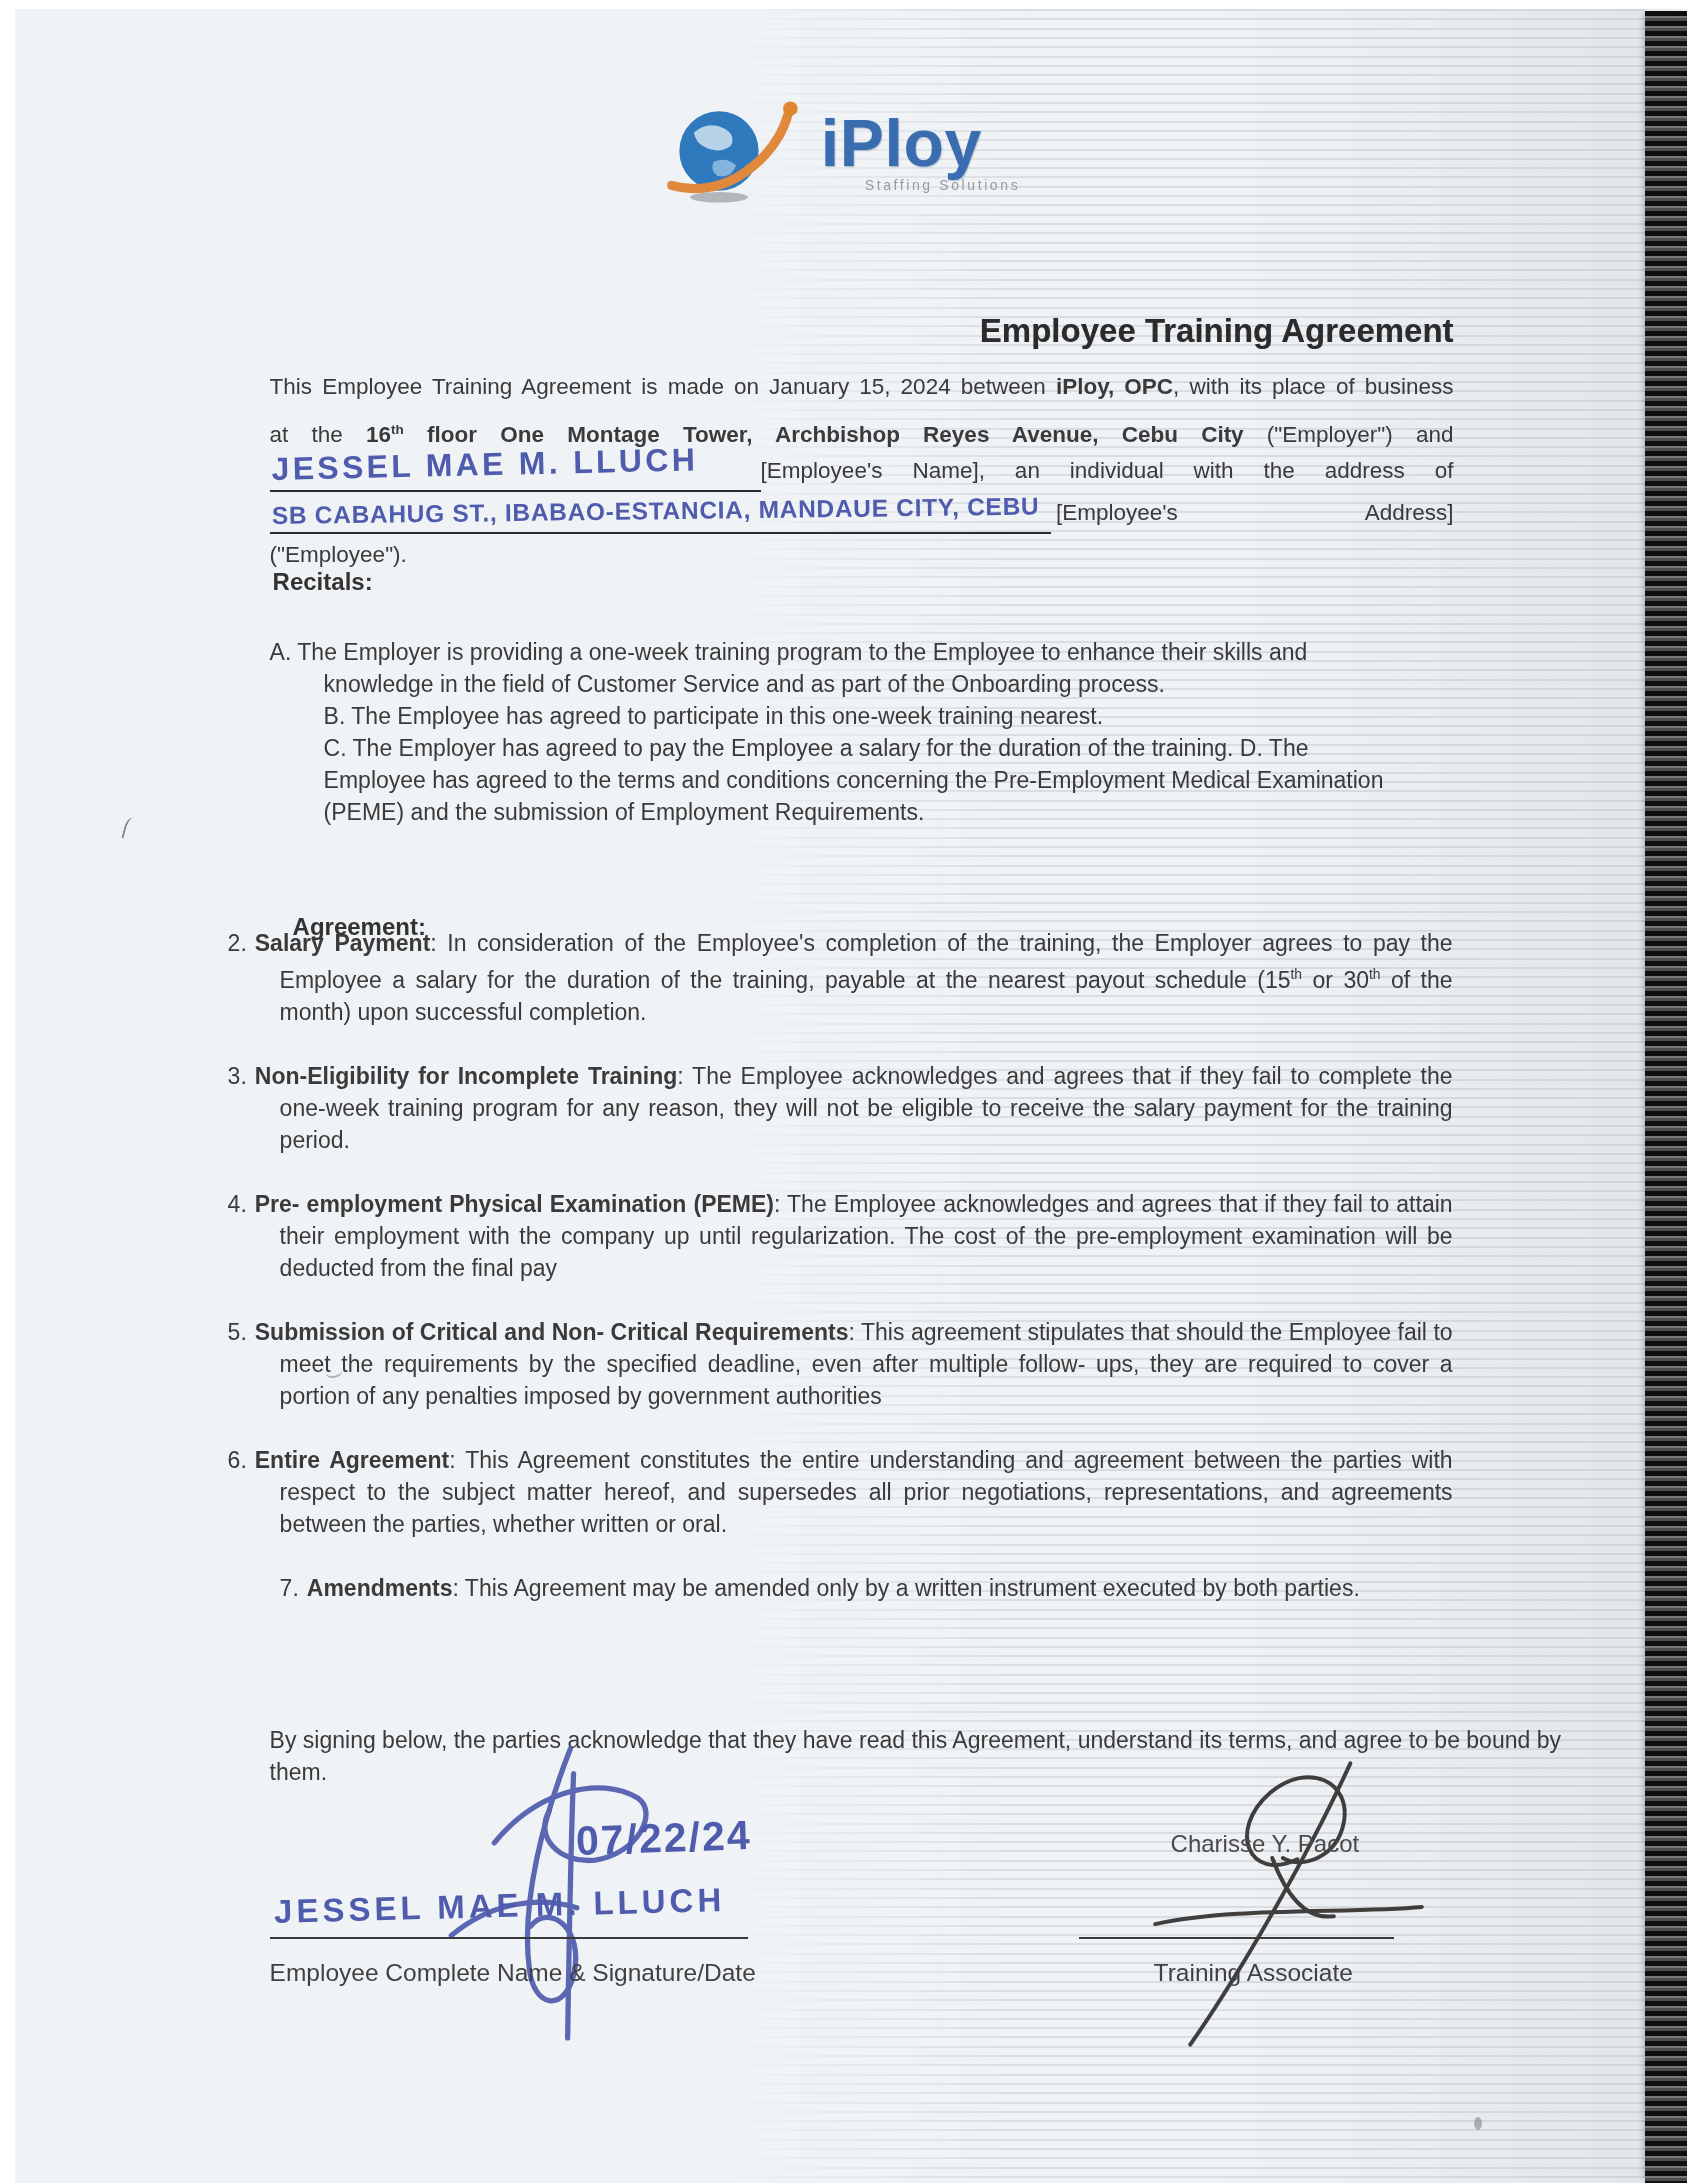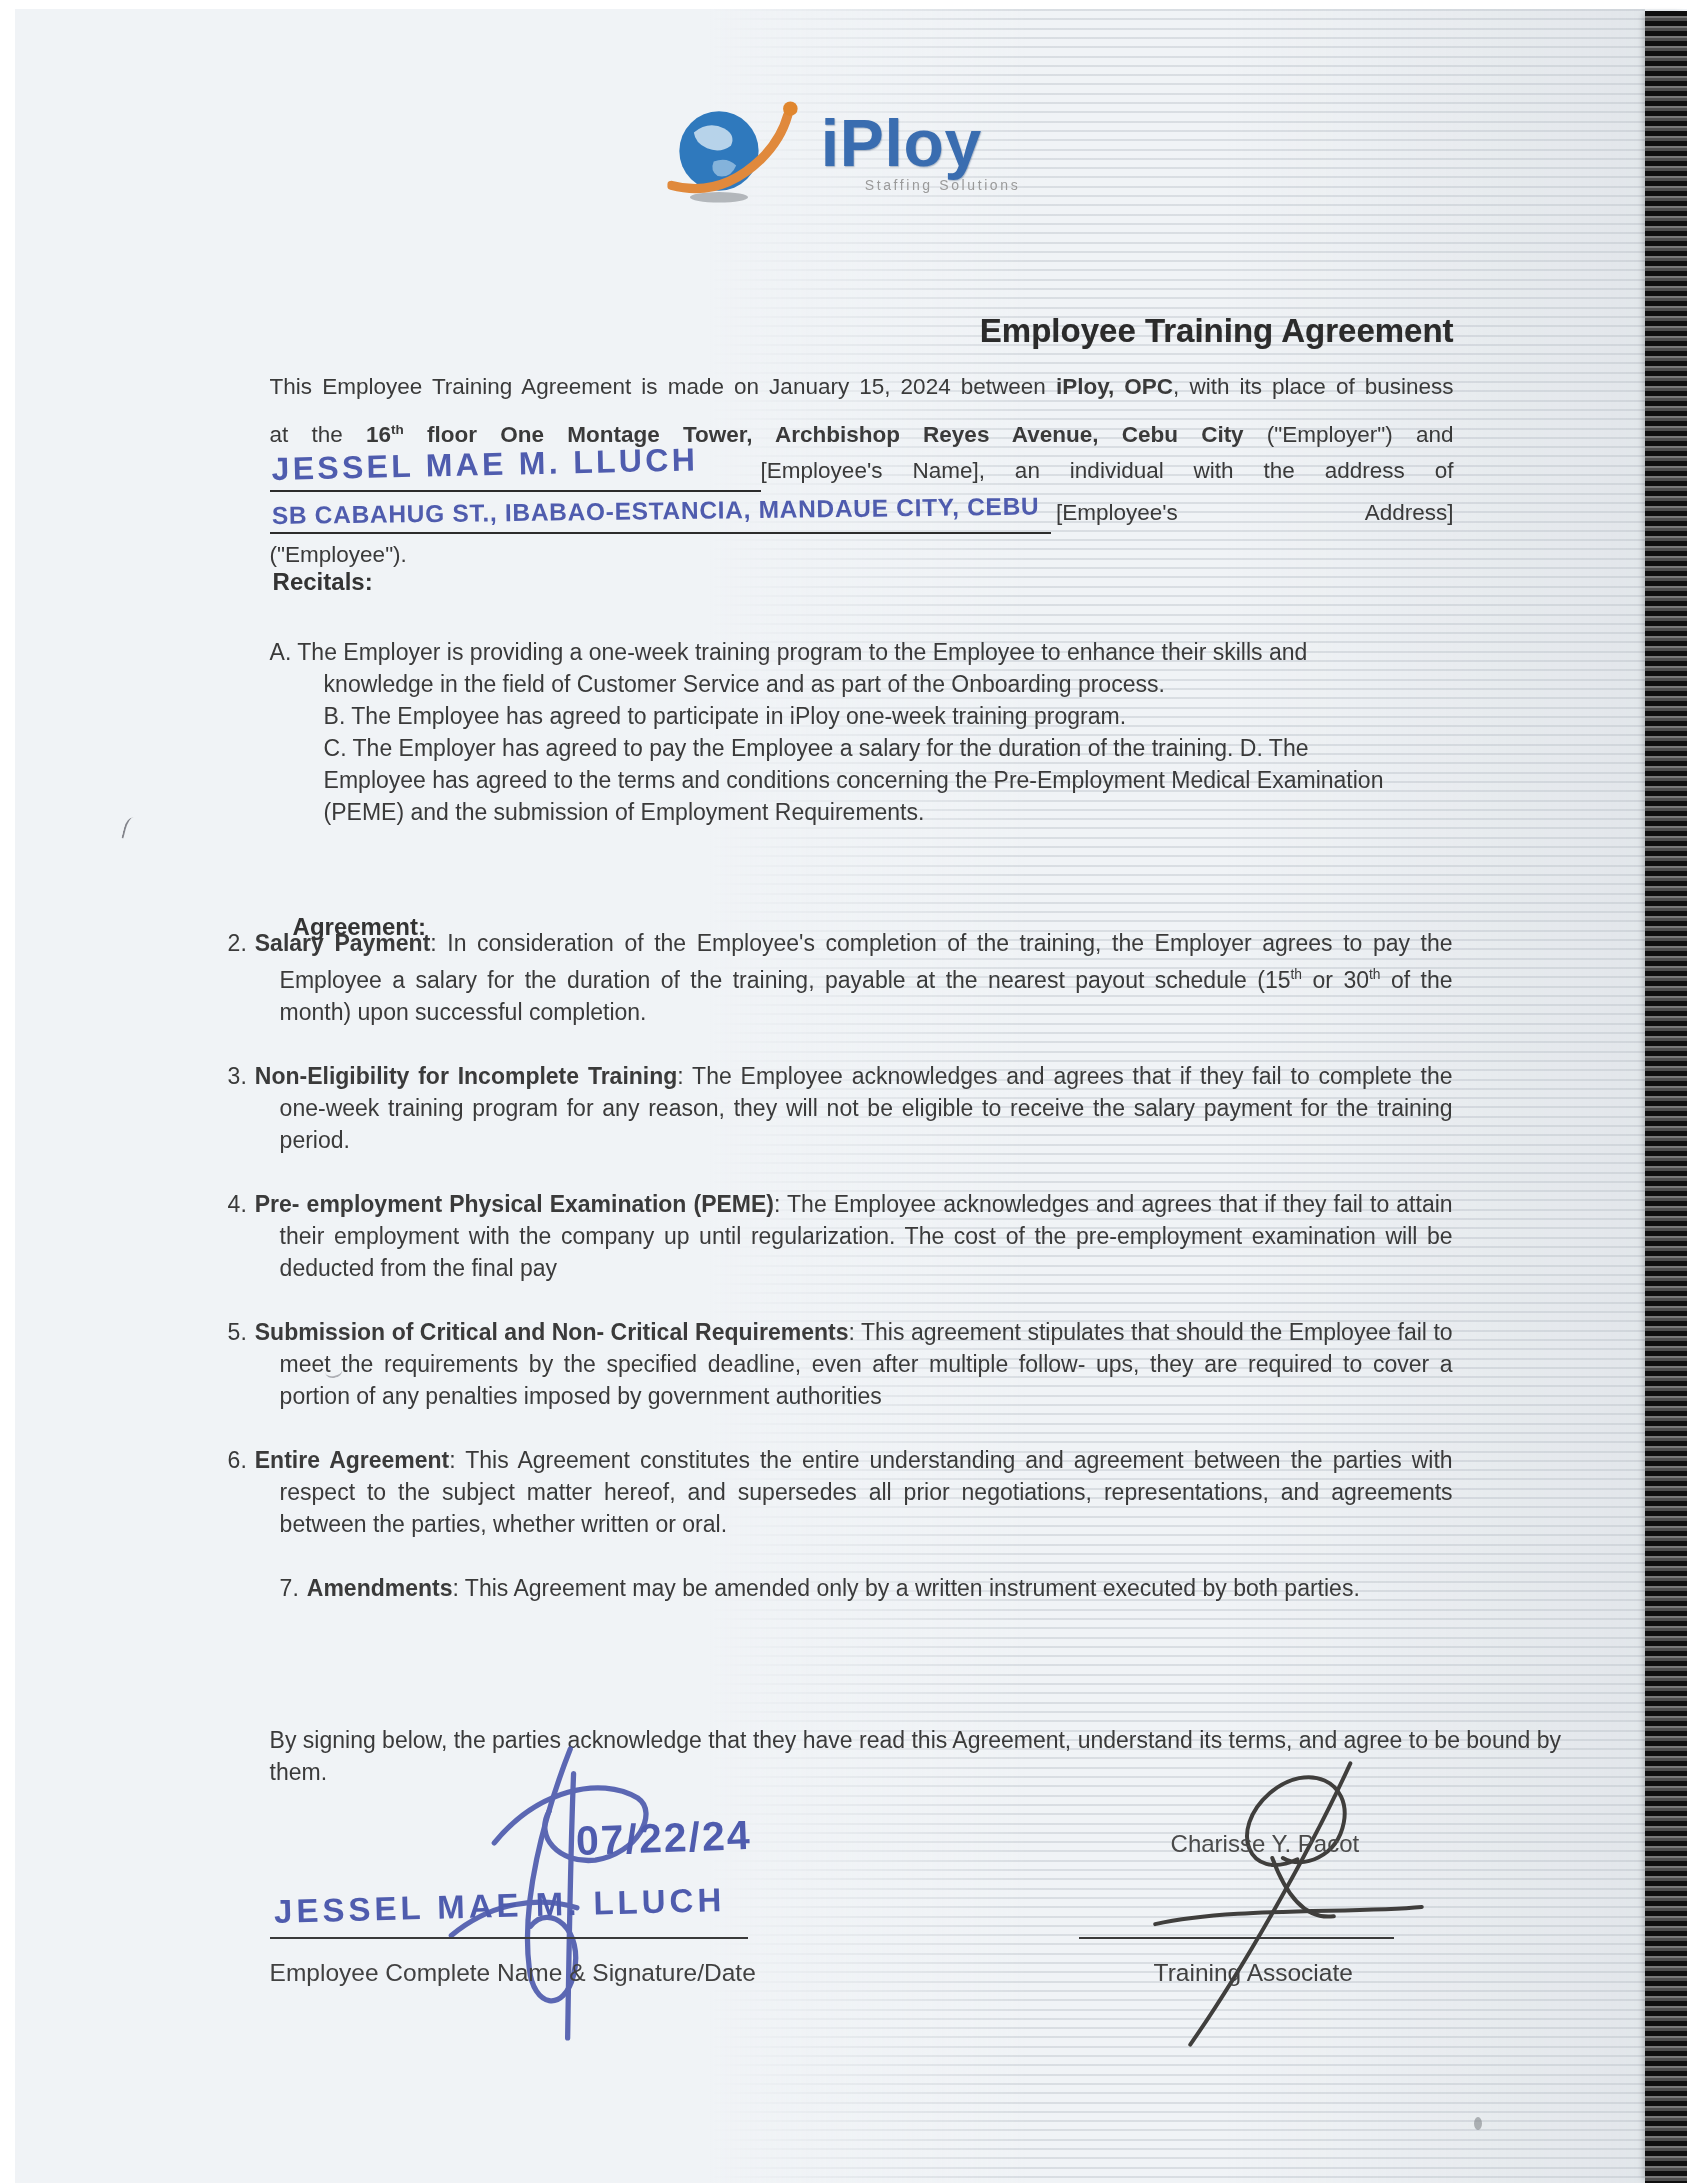--- a/index.html
+++ b/index.html
@@ -111,21 +111,21 @@
         <span style="flex:1;"></span>
         <span style="line-height:42px;">Address]</span>
       </div>
       <div class="lline">("Employee").</div>
     </div>
 
     <div class="abs h2 rec-head">Recitals:</div>
     <div class="abs recitals">
       <div>A. The Employer is providing a one-week training program to the Employee to enhance their skills and</div>
       <div class="ind">knowledge in the field of Customer Service and as part of the Onboarding process.</div>
-      <div class="ind">B. The Employee has agreed to participate in iPloy one-week training program.</div>
+      <div class="ind">B. The Employee has agreed to participate in this one-week training nearest.</div>
       <div class="ind">C. The Employer has agreed to pay the Employee a salary for the duration of the training. D. The</div>
       <div class="ind">Employee has agreed to the terms and conditions concerning the Pre-Employment Medical Examination</div>
       <div class="ind">(PEME) and the submission of Employment Requirements.</div>
     </div>
 
     <div class="abs h2 agr-head">Agreement:</div>
     <div class="abs items">
       <div class="item"><span class="num">2.</span><b>Salary Payment</b><span>: In consideration of the Employee's completion of the training, the Employer agrees to pay the Employee a salary for the duration of the training, payable at the nearest payout schedule (15</span><sup>th</sup><span> or 30</span><sup>th</sup><span> of the month) upon successful completion.</span></div>
       <div class="item"><span class="num">3.</span><b>Non-Eligibility for Incomplete Training</b><span>: The Employee acknowledges and agrees that if they fail to complete the one-week training program for any reason, they will not be eligible to receive the salary payment for the training period.</span></div>
       <div class="item"><span class="num">4.</span><b>Pre- employment Physical Examination (PEME)</b><span>: The Employee acknowledges and agrees that if they fail to attain their employment with the company up until regularization. The cost of the pre-employment examination will be deducted from the final pay</span></div>

